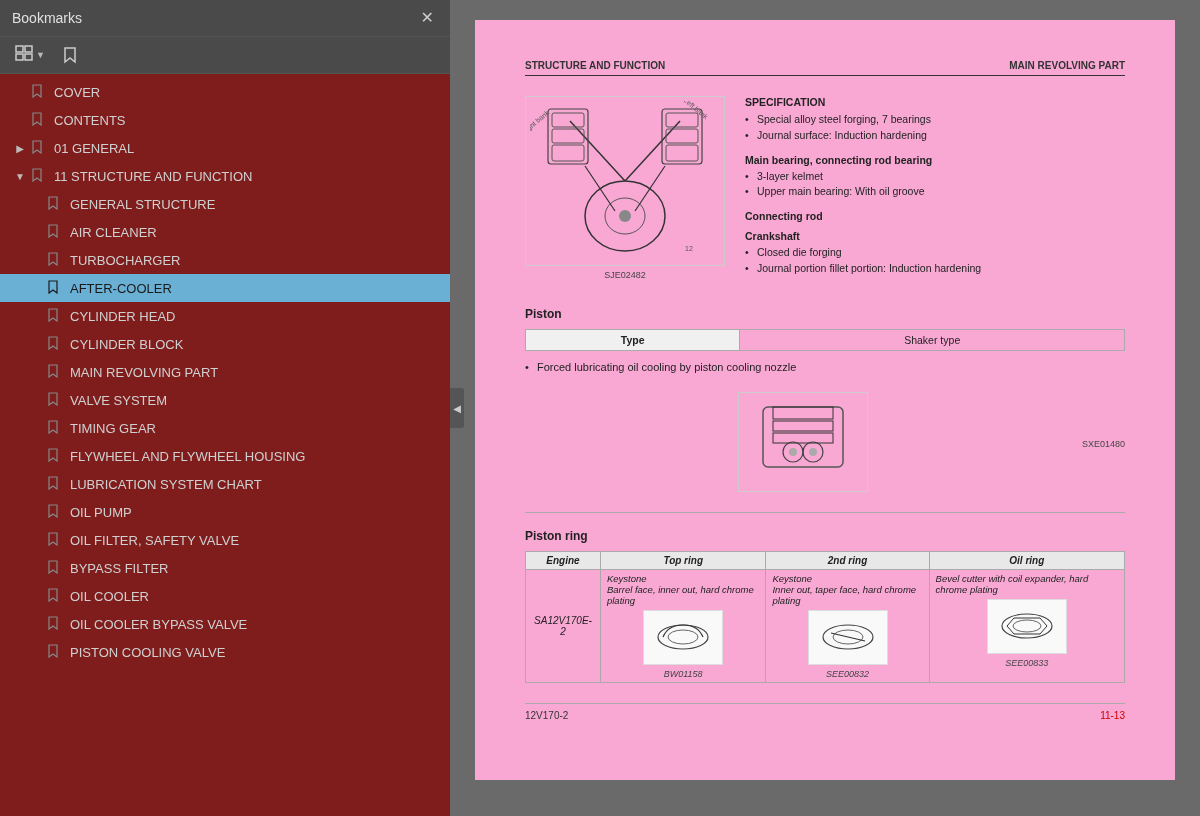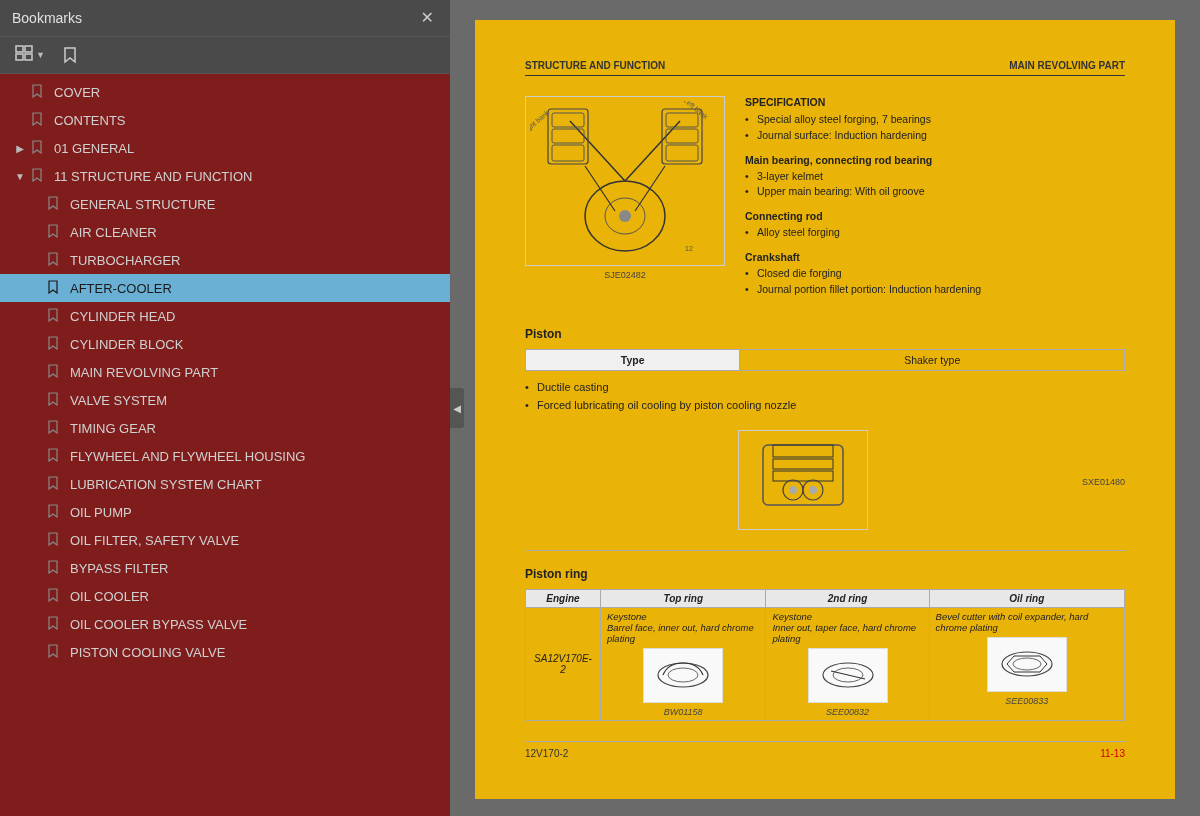--- a/index.html
+++ b/index.html
@@ -131,21 +131,21 @@
       flex: 1;
       background: #6a6a6a;
       display: flex;
       align-items: flex-start;
       justify-content: center;
       padding: 20px;
       overflow: auto;
     }
 
     .document-page {
-      background: #eab308;
+      background: #f9a8d4;
       width: 700px;
       min-height: 760px;
       padding: 40px 50px;
       font-size: 11px;
       color: #222;
       position: relative;
     }
 
     .doc-header {
       display: flex;
@@ -546,44 +546,40 @@
           <li>Journal surface: Induction hardening</li>
         </ul>
 
         <div class="section-subtitle">Main bearing, connecting rod bearing</div>
         <ul class="spec-list">
           <li>3-layer kelmet</li>
           <li>Upper main bearing: With oil groove</li>
         </ul>
 
         <div class="section-subtitle">Connecting rod</div>
-        <ul class="spec-list">
-          <li>Alloy steel forging</li>
-        </ul>
 
         <div class="section-subtitle">Crankshaft</div>
         <ul class="spec-list">
           <li>Closed die forging</li>
           <li>Journal portion fillet portion: Induction hardening</li>
         </ul>
       </div>
     </div>
 
     <div class="piston-section">
       <div class="section-heading">Piston</div>
       <table class="simple-table">
         <tbody>
             <tr>
           <th>Type</th>
           <td>Shaker type</td>
         </tr>
       </tbody>
         </table>
       <ul class="spec-list piston-desc">
-        <li>Ductile casting</li>
         <li>Forced lubricating oil cooling by piston cooling nozzle</li>
       </ul>
 
       <div style="display:flex; align-items:center;">
         <div class="piston-diagram">
           <svg viewBox="0 0 120 90" width="120" height="90">
 
             <rect x="20" y="10" width="80" height="60" rx="5" fill="none" stroke="#555" stroke-width="1.5"></rect>
             <rect x="30" y="10" width="60" height="12" fill="none" stroke="#333" stroke-width="1"></rect>
             <rect x="30" y="24" width="60" height="10" fill="none" stroke="#333" stroke-width="1"></rect>

